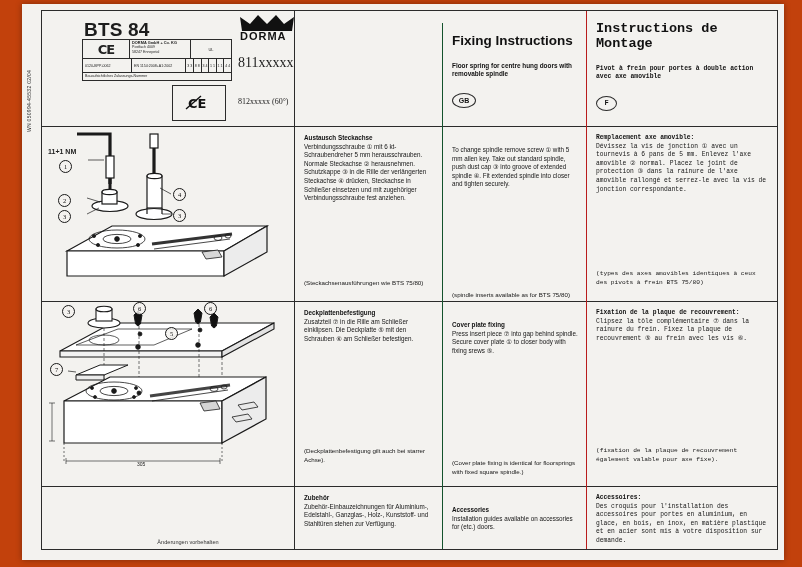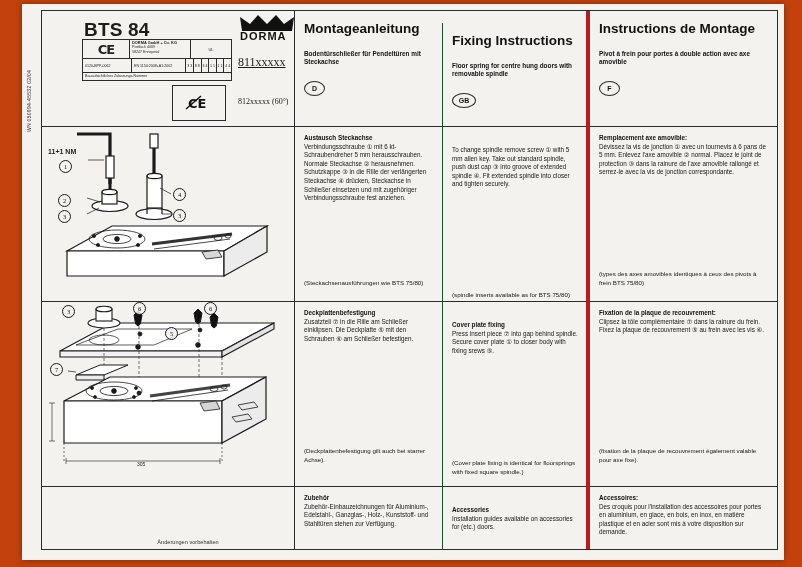--- a/index.html
+++ b/index.html
@@ -24,21 +24,21 @@
     position:absolute;left:4px;top:8px;width:14px;height:120px;
     font-size:5px;color:#2b2b2b;letter-spacing:.3px;
     writing-mode:vertical-rl;transform:rotate(180deg);
     white-space:nowrap;font-family:"Liberation Sans",sans-serif;
     line-height:7px;
   }
   
   .col-illus{position:absolute;left:0;top:0;width:252px;bottom:0;}
   .col-de{position:absolute;left:252px;top:0;width:148px;bottom:0;border-left:1px solid #2b2b2b;}
   .col-gb{position:absolute;left:400px;top:12px;width:144px;bottom:0;border-left:1px solid #14532d;}
-  .col-fr{position:absolute;left:544px;top:0;right:0;bottom:0;border-left:4px solid #b91c1c;}
+  .col-fr{position:absolute;left:544px;top:0;right:0;bottom:0;border-left:1px solid #b91c1c;font-family:Liberation Mono, monospace;}
 
   
   .hrule{position:absolute;left:0;right:0;border-top:1px solid #2b2b2b;}
   .r1{top:115px;}
   .r2{top:290px;}
   .r3{top:475px;}
 
   
   .bts-title{
     position:absolute;left:42px;top:8px;
@@ -68,21 +68,21 @@
     display:flex;align-items:center;justify-content:center;
     font-size:3.6px;line-height:4px;flex-direction:column;
   }
   .ce-digits span:last-child{border-right:none;}
   .ce-foot{padding:1px 2px;font-size:3.6px;}
 
   .ce-crossed{
     position:absolute;left:130px;top:74px;width:52px;height:34px;
     border:1px solid #2b2b2b;display:flex;align-items:center;justify-content:center;
   }
-  .model-1{position:absolute;left:196px;top:44px;font-size:12px;color:#1d1d1d;font-family:"Liberation Serif",serif;text-decoration:underline;}
+  .model-1{position:absolute;left:196px;top:44px;font-size:14px;color:#1d1d1d;font-family:"Liberation Serif",serif;}
   .model-2{position:absolute;left:196px;top:86px;font-size:8px;color:#1d1d1d;font-family:"Liberation Serif",serif;}
 
   .dorma-logo{position:absolute;left:198px;top:4px;width:80px;text-align:left;}
   .dorma-word{font-size:11px;font-weight:bold;letter-spacing:1px;color:#111;margin-top:-2px;}
 
   
   .colhead{
     font-size:13.5px;font-weight:bold;color:#111;
     line-height:15px;margin:0 0 0 0;
   }
@@ -321,25 +321,20 @@
             <div class="cnum" style="left:162px;top:1px;">6</div>
             <div class="cnum" style="left:8px;top:62px;">7</div>
             <div class="dimlabel" style="left:95px;top:160px;">305</div>
           </div>
         </div>
 
         <div class="footer-note" style="bottom:4px;left:60px;right:20px;">Änderungen vorbehalten</div>
       </div>
 
       <div class="col-de">
-        <div class="pad">
-          <div class="colhead">Montageanleitung</div>
-          <div class="colsub">Bodentürschließer für Pendeltüren mit Steckachse</div>
-          <div class="lang-badge">D</div>
-        </div>
 
         <div class="cell c1">
           <div class="cell-inner">
             <div class="body-h">Austausch Steckachse</div>
             <div class="body-t">Verbindungsschraube ① mit 6 kt-Schraubendreher 5 mm herausschrauben. Normale Steckachse ② herausnehmen. Schutzkappe ③ in die Rille der verlängerten Steckachse ④ drücken, Steckachse in Schließer einsetzen und mit zugehöriger Verbindungsschraube fest anziehen.</div>
             <div class="note note-bot">(Steckachsenausführungen wie BTS 75/80)</div>
           </div>
         </div>
 
         <div class="cell c2">

